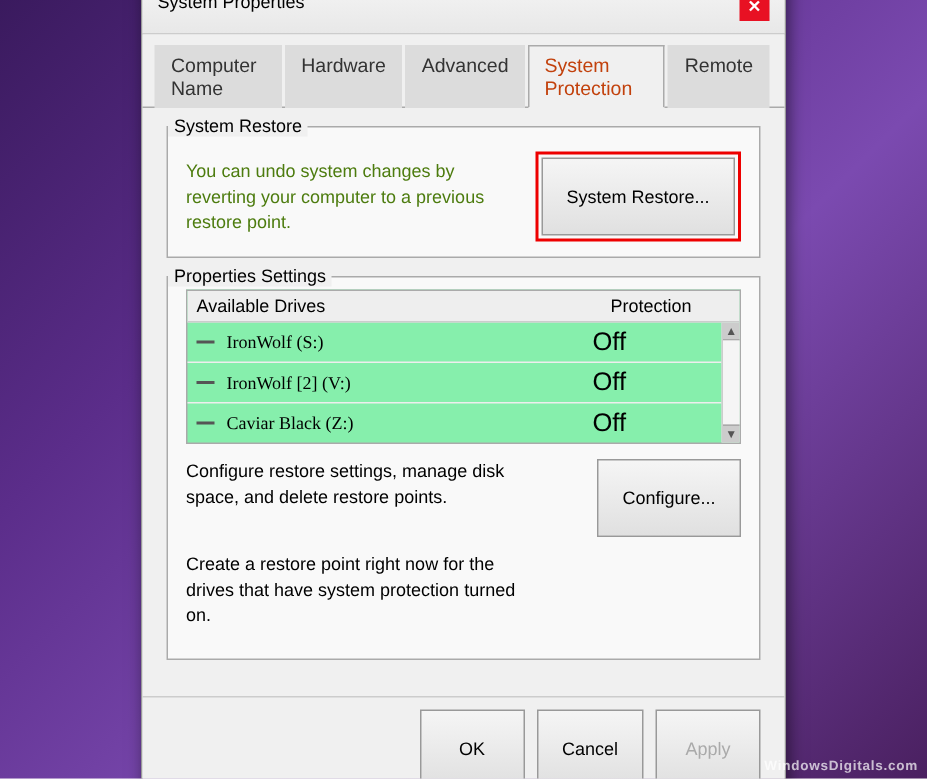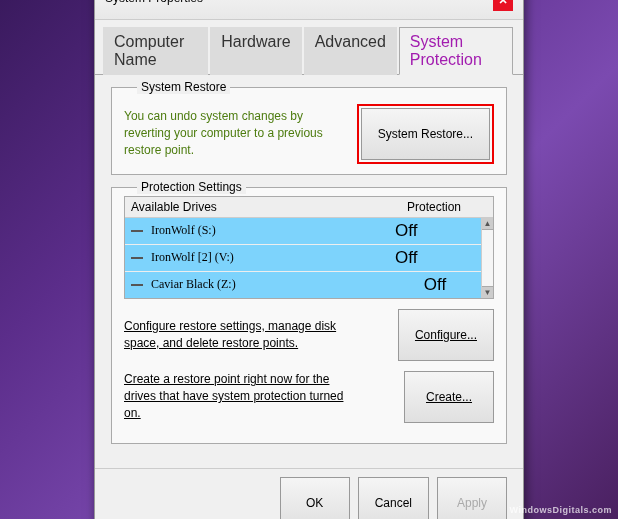--- a/index.html
+++ b/index.html
@@ -54,36 +54,36 @@
     .tabs {
       display: flex;
       background: #f0f0f0;
       border-bottom: 1px solid #aaa;
       padding: 0 8px;
       padding-top: 6px;
     }
 
     .tab {
       padding: 5px 10px;
-      font-size: 16px;
+      font-size: 13px;
       cursor: pointer;
       border: 1px solid transparent;
       border-bottom: none;
       margin-right: 2px;
       background: #dcdcdc;
       color: #333;
       position: relative;
       top: 1px;
     }
 
     .tab.active {
       background: #f0f0f0;
       border: 1px solid #aaa;
       border-bottom: 1px solid #f0f0f0;
-      color: #a21caf;
+      color: #c2410c;
       z-index: 1;
     }
 
     .content {
       background: #f0f0f0;
       padding: 12px 16px 12px 16px;
     }
 
     .info-row {
       display: flex;
@@ -100,21 +100,21 @@
       border: 1px solid #aaa;
       background: #f9f9f9;
       margin-bottom: 12px;
       padding: 10px 12px;
       position: relative;
     }
 
     .section-label {
       position: absolute;
       top: -8px;
-      left: 25px;
+      left: 0;
       background: #f0f0f0;
       padding: 0 4px;
       font-size: 12px;
       color: #000;
     }
 
     .system-restore-content {
       display: flex;
       align-items: center;
       justify-content: space-between;
@@ -147,21 +147,21 @@
       color: #aaa;
       cursor: default;
     }
 
     .protection-settings {
       padding-top: 8px;
     }
 
     .drives-table {
       border: 1px solid #aaa;
-      background: #7dd3fc;
+      background: #86efac;
       margin-bottom: 10px;
       width: 100%;
     }
 
     .drives-header {
       display: flex;
       background: #eee;
       border-bottom: 1px solid #ccc;
       padding: 3px 6px;
     }
@@ -182,21 +182,20 @@
 
     .drive-row {
       display: flex;
       padding: 3px 6px;
       align-items: center;
       border-bottom: 1px solid #eee;
     }
 
     .drive-row:last-child {
       border-bottom: none;
-      text-align: center;
     }
 
     .drive-name {
       flex: 1;
       font-size: 12px;
       display: flex;
       align-items: center;
       gap: 4px;
       font-family: Liberation Serif, serif;
     }
@@ -225,24 +224,23 @@
     .drives-table-inner {
       display: flex;
     }
 
     .drives-list {
       flex: 1;
     }
 
     .config-row {
       display: flex;
-      align-items: center;
+      align-items: flex-start;
       justify-content: space-between;
       margin-bottom: 10px;
-      text-decoration: underline;
     }
 
     .config-text {
       font-size: 12px;
       color: #000;
       max-width: 220px;
       line-height: 1.4;
     }
 
     .bottom-buttons {
@@ -279,37 +277,38 @@
   <div class="title-bar">
     <span class="title-bar-text">System Properties</span>
     <button class="close-btn">✕</button>
   </div>
 
   <div class="tabs">
     <div class="tab">Computer Name</div>
     <div class="tab">Hardware</div>
     <div class="tab">Advanced</div>
     <div class="tab active">System Protection</div>
+    <div class="tab">Remote</div>
   </div>
 
   <div class="content">
 
 
     <div class="section">
       <span class="section-label">System Restore</span>
       <div class="system-restore-content">
         <span class="system-restore-text">You can undo system changes by reverting your computer to a previous restore point.</span>
         <div class="system-restore-btn-wrapper">
           <button class="btn">System Restore...</button>
         </div>
       </div>
     </div>
 
     <div class="section protection-settings">
-      <span class="section-label">Protection Settings</span>
+      <span class="section-label">Properties Settings</span>
 
       <div class="drives-table">
         <div class="drives-header">
           <span class="drives-header-cell">Available Drives</span>
           <span class="drives-header-cell">Protection</span>
         </div>
         <div class="drives-table-inner">
           <div class="drives-list">
             <div class="drive-row">
               <span class="drive-name">
@@ -341,21 +340,20 @@
         </div>
       </div>
 
       <div class="config-row">
         <span class="config-text">Configure restore settings, manage disk space, and delete restore points.</span>
         <button class="btn">Configure...</button>
       </div>
 
       <div class="config-row">
         <span class="config-text">Create a restore point right now for the drives that have system protection turned on.</span>
-        <button class="btn">Create...</button>
       </div>
     </div>
   </div>
 
   <div class="bottom-buttons">
     <button class="btn" style="min-width:70px;">OK</button>
     <button class="btn" style="min-width:70px;">Cancel</button>
     <button class="btn" style="min-width:70px;" disabled="">Apply</button>
   </div>
 </div>

